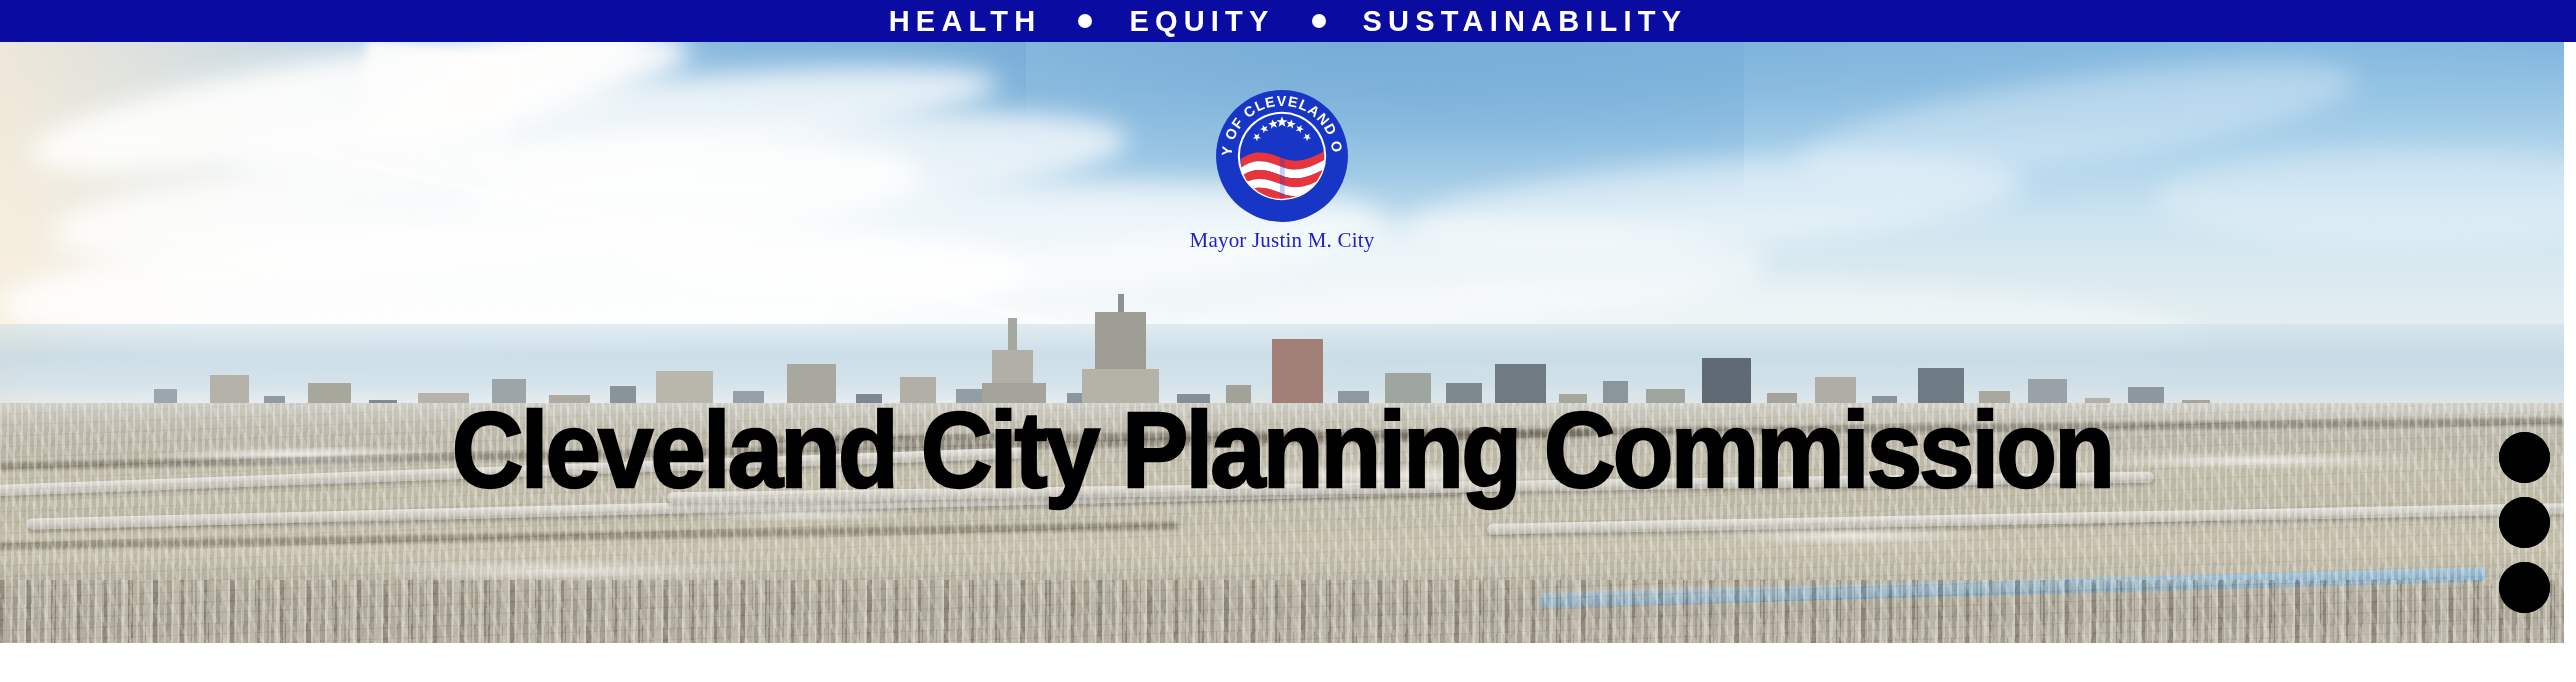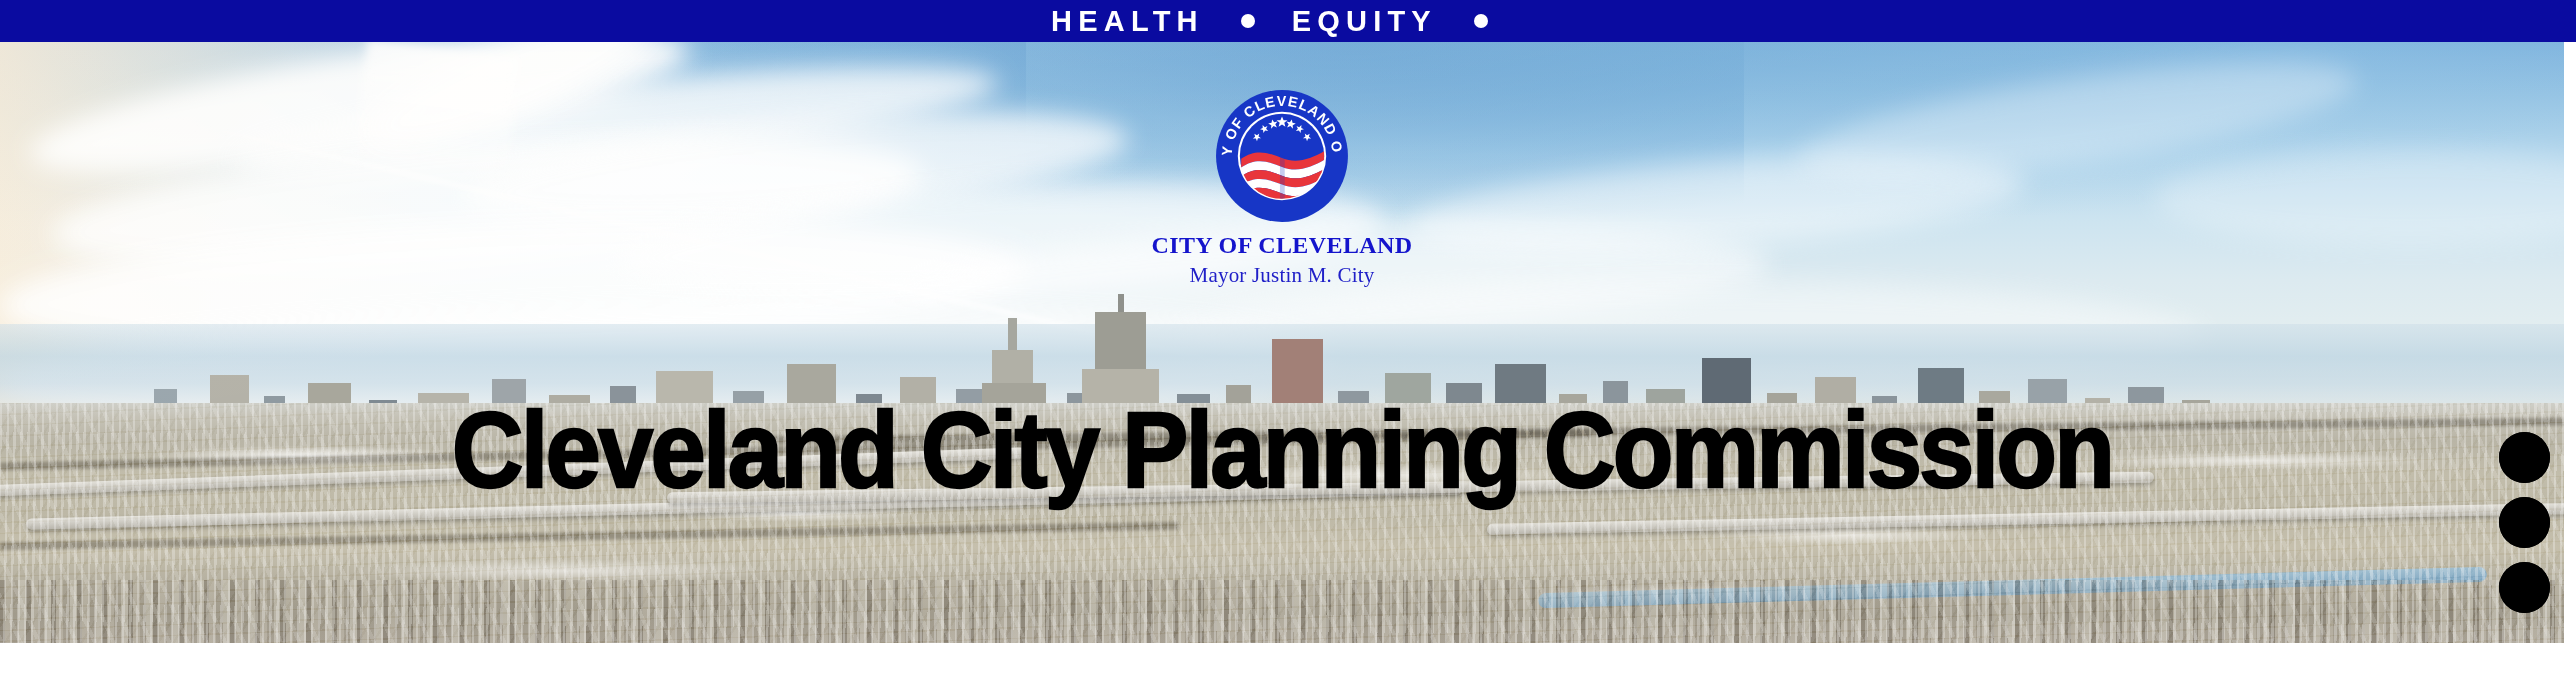--- a/index.html
+++ b/index.html
@@ -224,20 +224,21 @@
 </head>
 <body>
 
 <div class="page">
 
   <div class="tagline-banner">
     <span class="tagline-word">HEALTH</span>
     <span class="tagline-dot"></span>
     <span class="tagline-word">EQUITY</span>
     <span class="tagline-dot"></span>
+    <span class="tagline-word">SUSTAINABILITY</span>
   </div>
 
   <div class="hero">
 
     <div class="sky"></div>
     <div class="sky-blue-patch"></div>
     <div class="sky-blue-patch2"></div>
 
     <div class="cloud c1"></div>
     <div class="cloud c2"></div>
@@ -352,21 +353,20 @@
         <g clip-path="url(#flagClip)">
           <path d="M40,104 C62,88 82,96 100,103 C122,112 142,104 162,93 L162,106 C142,117 122,125 100,116 C82,109 62,101 40,117 Z" fill="#E8353B"></path>
           <path d="M40,117 C62,101 82,109 100,116 C122,125 142,117 162,106 L162,119 C142,130 122,138 100,129 C82,122 62,114 40,130 Z" fill="#ffffff"></path>
           <path d="M40,130 C62,114 82,122 100,129 C122,138 142,130 162,119 L162,132 C142,143 122,151 100,142 C82,135 62,127 40,143 Z" fill="#E8353B"></path>
           <path d="M40,143 C62,127 82,135 100,142 C122,151 142,143 162,132 L162,145 C142,156 122,164 100,155 C82,148 62,140 40,156 Z" fill="#ffffff"></path>
           <path d="M40,156 C62,140 82,148 100,155 C122,164 142,156 162,145 L162,158 C142,169 122,177 100,168 C82,161 62,153 40,169 Z" fill="#E8353B"></path>
           <path d="M97,98 L104,101 L104,170 L97,167 Z" fill="#1736C6" opacity="0.25"></path>
         </g>
       </svg>
 
-      <div class="seal-title">CITY OF CLEVELAND</div>
       <div class="seal-sub">Mayor Justin M. City</div>
     </div>
 
     <div class="main-title">Cleveland City Planning Commission</div>
 
     <div class="social-rail">
 
       <a class="social-btn">
         <svg viewBox="0 0 66 66">
           <defs>

